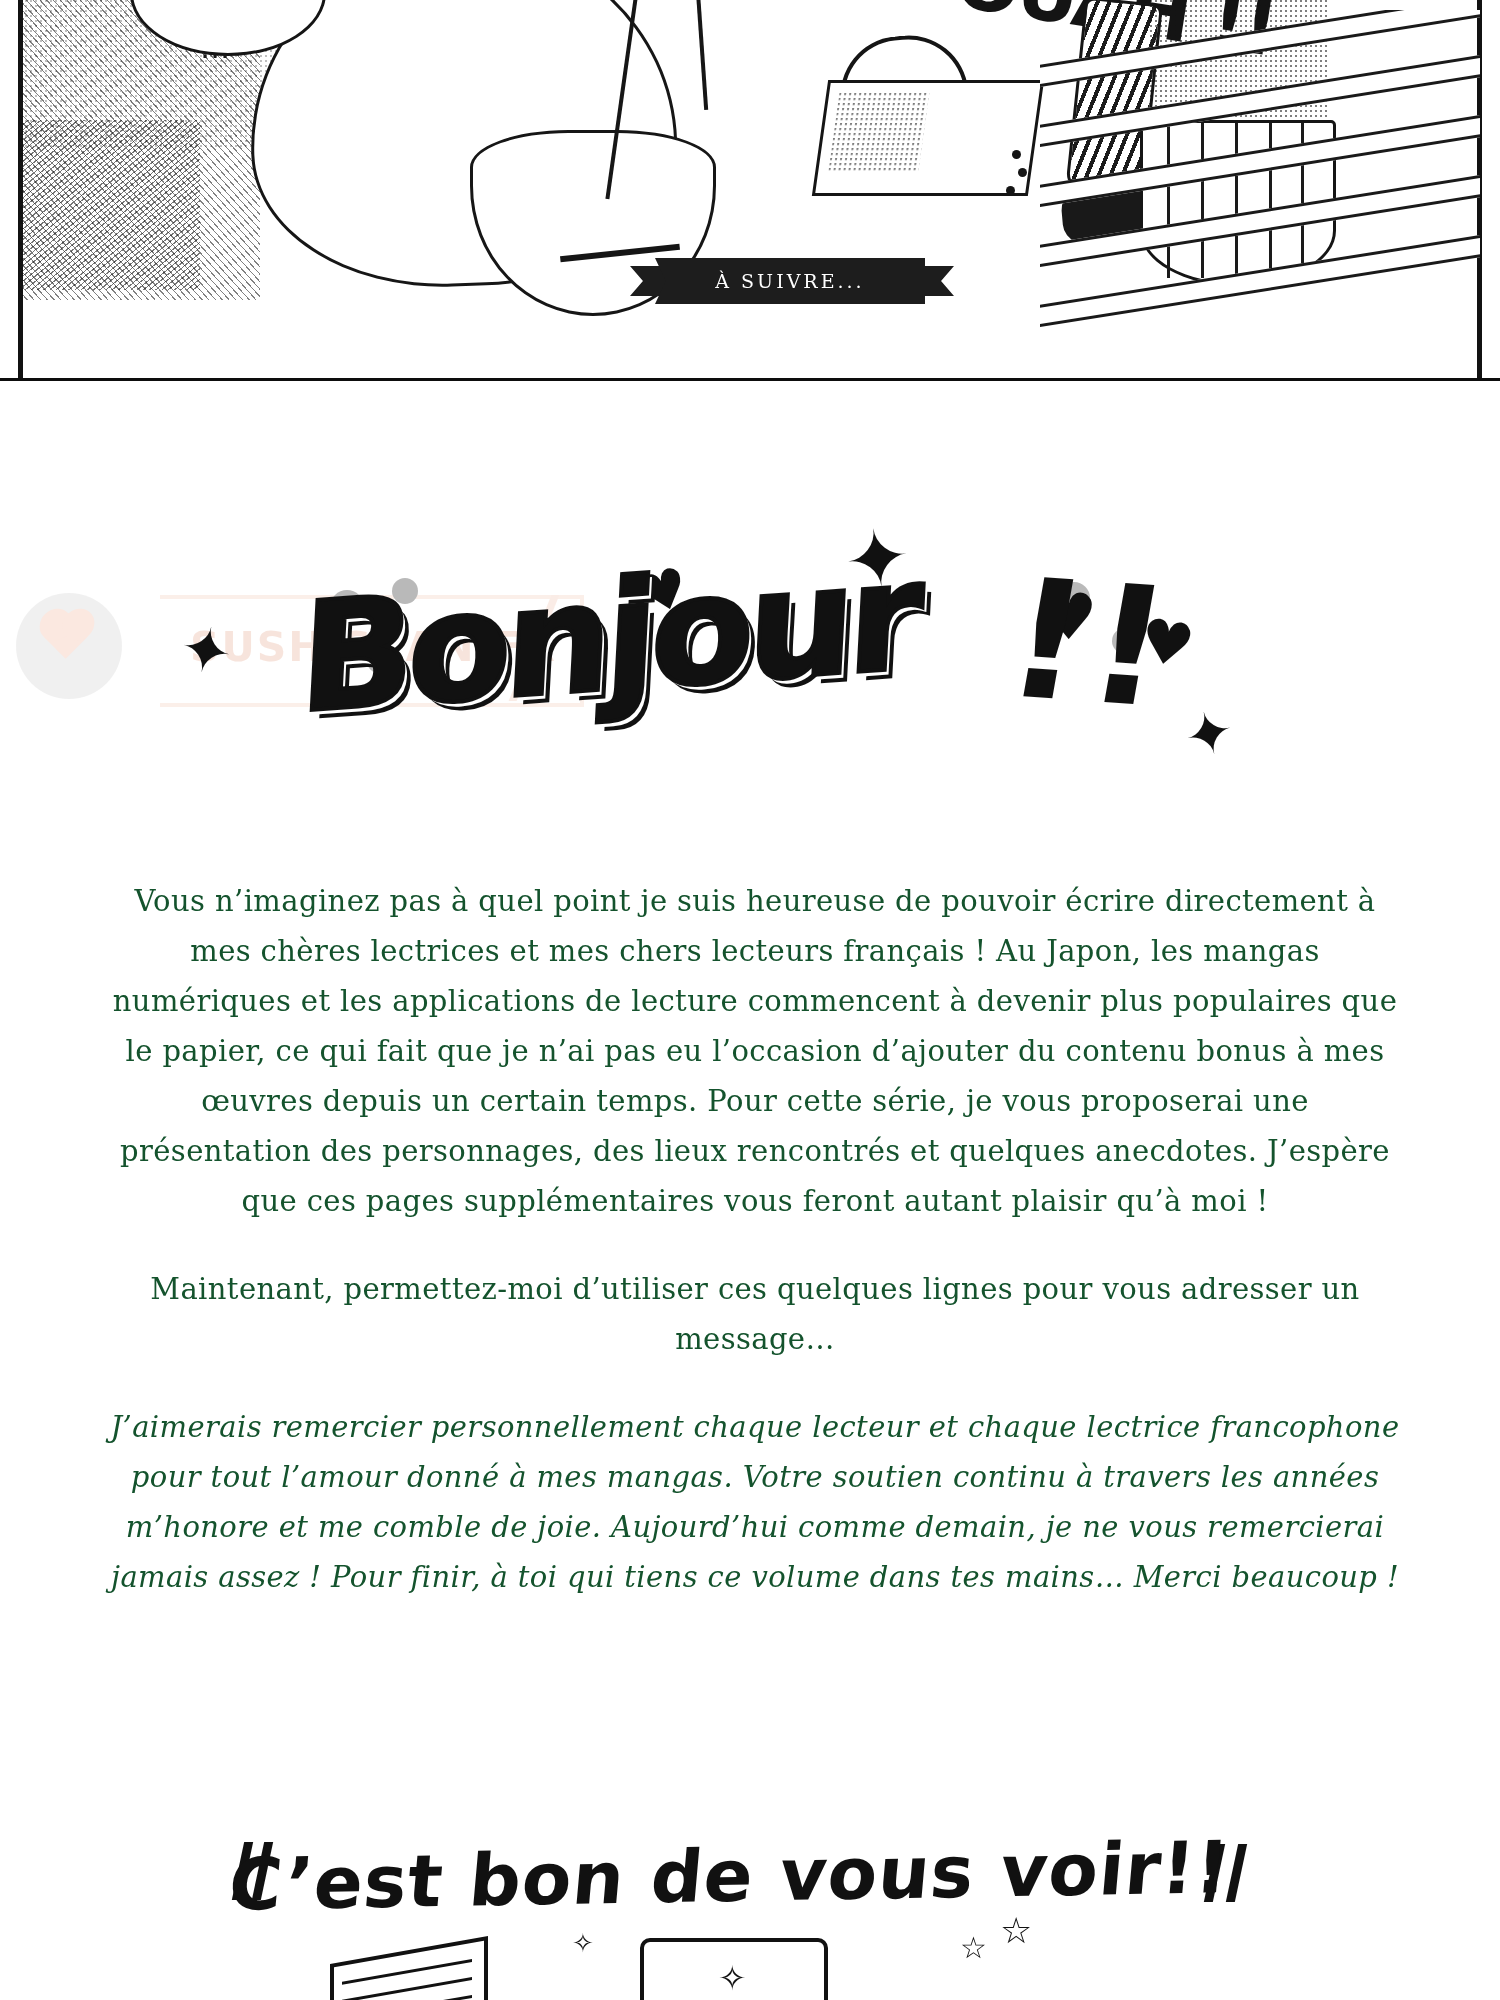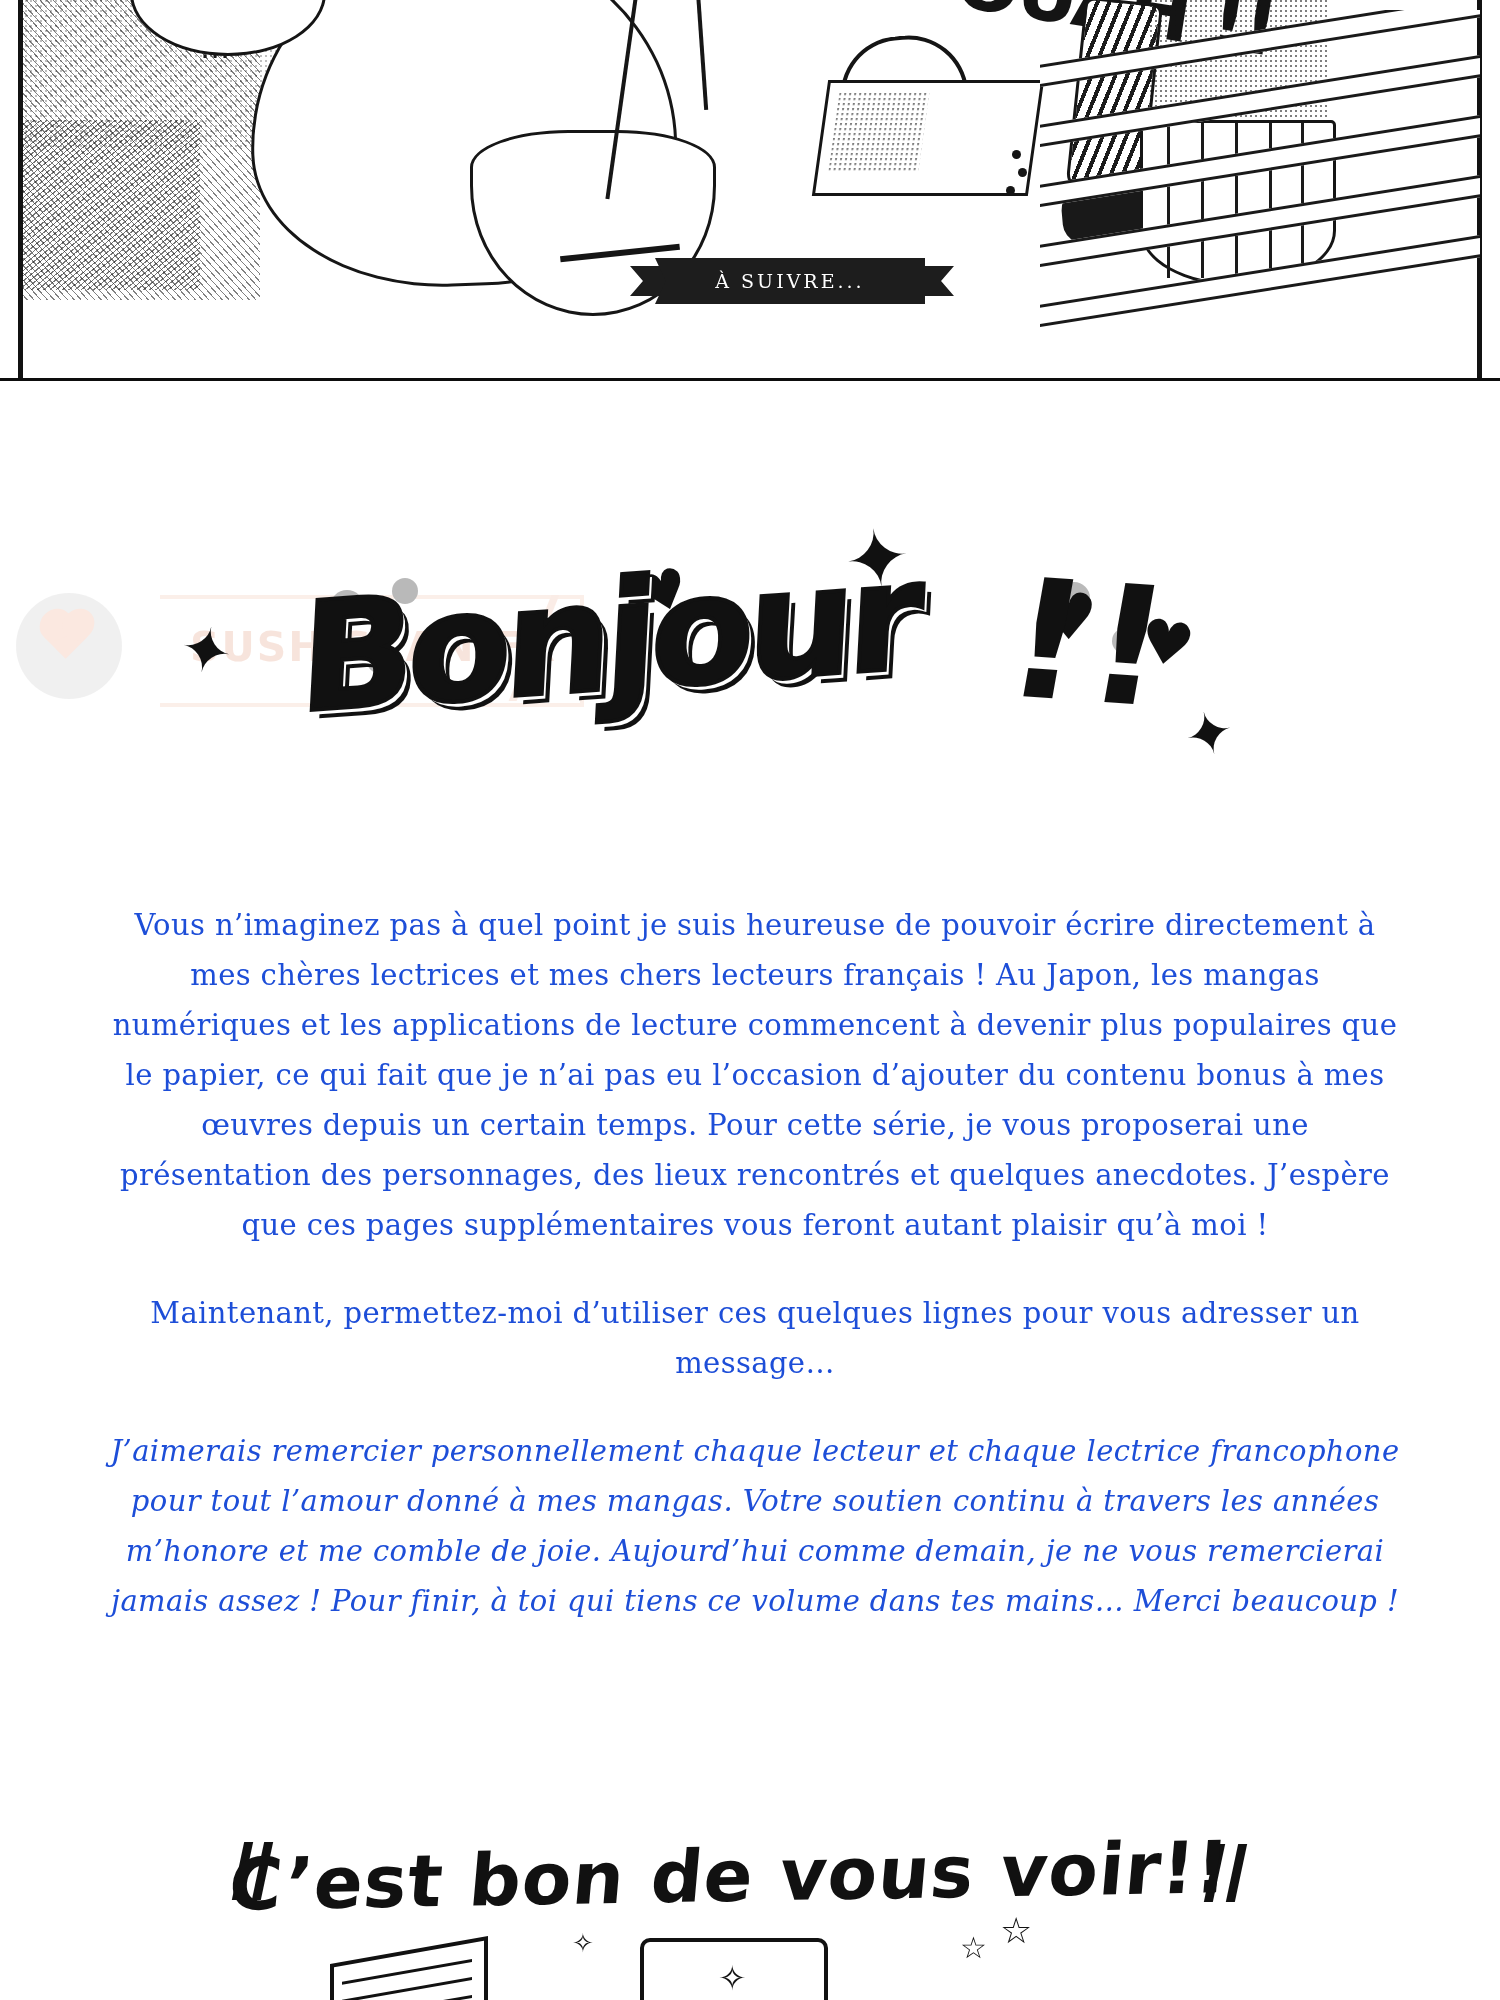--- a/index.html
+++ b/index.html
@@ -327,25 +327,25 @@
   .dot-tone {
     position: absolute;
     border-radius: 50%;
     background: #b9b9b9;
   }
 
   
   .letter {
     position: absolute;
     left: 110px;
-    top: 900px;
+    top: 876px;
     width: 1290px;
     text-align: center;
     font-family: "DejaVu Serif", serif;
-    color: #1d4ed8;
+    color: #14532d;
   }
   .para {
     font-size: 29px;
     line-height: 50px;
     letter-spacing: .4px;
     margin: 0 0 38px 0;
   }
   .para.p2 { margin-top: 18px; }
   .para.p3 { margin-top: 14px; font-style: italic; }
 

